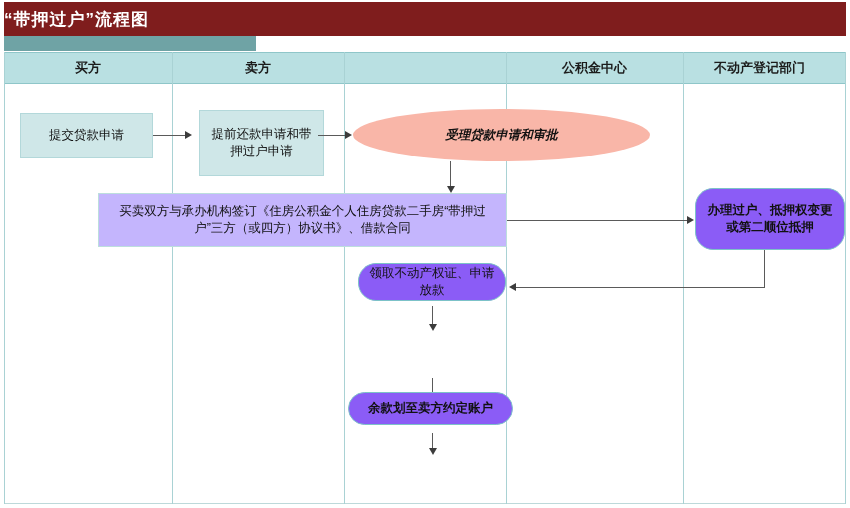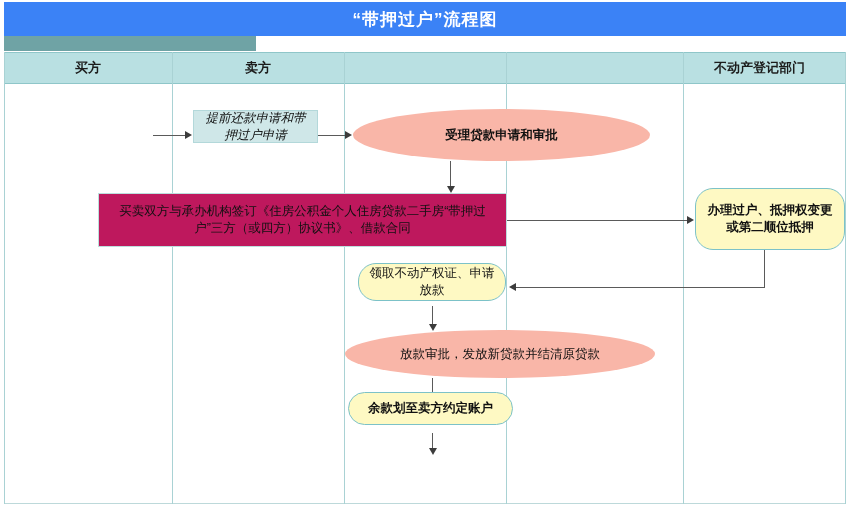--- a/index.html
+++ b/index.html
@@ -18,24 +18,23 @@
     overflow: hidden;
   }
 
   
   .banner {
     position: absolute;
     left: 4px;
     top: 2px;
     width: 842px;
     height: 34px;
-    background: #3b82f6;
+    background: #7f1d1d;
     display: flex;
     align-items: center;
-    justify-content: center;
     box-sizing: border-box;
   }
   .banner-tail {
     position: absolute;
     left: 4px;
     top: 36px;
     width: 252px;
     height: 15px;
     background: #6fa3a5;
   }
@@ -115,31 +114,32 @@
     font-size: 12.5px;
     color: #111111;
     line-height: 1.35;
     padding: 2px 6px;
   }
   .node-rect {
     background: #cfe7e8;
     border: 1px solid #b3d8da;
   }
   .node-rect-wide {
-    background: #be185d;
+    background: #c4b5fd;
     border: 1px solid #bcdedd;
   }
   .node-round {
-    background: #fef9c3;
+    background: #8b5cf6;
     border: 1px solid #7cc2c8;
     border-radius: 18px;
   }
   .node-ellipse {
     background: #f9b6a8;
     border-radius: 50%;
+    font-style: italic;
   }
   .bold {
     font-weight: bold;
   }
 
   
   .line-h {
     position: absolute;
     height: 1px;
     background: #5a5a5a;
@@ -176,36 +176,38 @@
 <div id="root">
 
   <div class="banner">
     <span class="banner-title">“带押过户”流程图</span>
   </div>
   <div class="banner-tail"></div>
 
   <div class="lane-header">
     <div class="lane-header-cell" style="left:0px;width:168px;">买方</div>
     <div class="lane-header-cell" style="left:168px;width:172px;">卖方</div>
+    <div class="lane-header-cell" style="left:502px;width:177px;">公积金中心</div>
     <div class="lane-header-cell" style="left:656px;width:163px;padding-left:36px;">不动产登记部门</div>
   </div>
 
   <div class="lane-body"></div>
   <div class="lane-edge-left"></div>
   <div class="lane-vline" style="left:172px;"></div>
   <div class="lane-vline" style="left:344px;"></div>
   <div class="lane-vline" style="left:506px;"></div>
   <div class="lane-vline" style="left:683px;"></div>
   <div class="lane-edge-right"></div>
 
+  <div class="node node-rect" style="left:20px;top:113px;width:133px;height:45px;">提交贷款申请</div>
 
   <div class="line-h" style="left:153px;top:135px;width:32px;"></div>
   <div class="arrow arrow-right" style="left:185px;top:131px;"></div>
 
-  <div class="node node-rect" style="left:193px;top:110px;width:125px;height:33px;font-style:italic;">提前还款申请和带押过户申请</div>
+  <div class="node node-rect" style="left:199px;top:110px;width:125px;height:66px;">提前还款申请和带押过户申请</div>
 
   <div class="line-h" style="left:318px;top:135px;width:27px;"></div>
   <div class="arrow arrow-right" style="left:345px;top:131px;"></div>
 
   <div class="node node-ellipse bold" style="left:353px;top:109px;width:297px;height:52px;">受理贷款申请和审批</div>
 
   <div class="line-v" style="left:450px;top:161px;height:28px;"></div>
   <div class="arrow arrow-down" style="left:447px;top:186px;"></div>
 
   <div class="node node-rect-wide" style="left:98px;top:193px;width:409px;height:54px;">买卖双方与承办机构签订《住房公积金个人住房贷款二手房“带押过户”三方（或四方）协议书》、借款合同</div>
@@ -217,21 +219,20 @@
 
   <div class="line-v" style="left:764px;top:250px;height:37px;"></div>
   <div class="line-h" style="left:516px;top:287px;width:249px;"></div>
   <div class="arrow arrow-left" style="left:509px;top:283px;"></div>
 
   <div class="node node-round" style="left:358px;top:263px;width:148px;height:38px;">领取不动产权证、申请放款</div>
 
   <div class="line-v" style="left:432px;top:306px;height:21px;"></div>
   <div class="arrow arrow-down" style="left:429px;top:324px;"></div>
 
-  <div class="node node-ellipse" style="left:345px;top:330px;width:310px;height:48px;">放款审批，发放新贷款并结清原贷款</div>
 
   <div class="line-v" style="left:432px;top:378px;height:19px;"></div>
   <div class="arrow arrow-down" style="left:429px;top:394px;"></div>
 
   <div class="node node-round bold" style="left:348px;top:392px;width:165px;height:33px;">余款划至卖方约定账户</div>
 
   <div class="line-v" style="left:432px;top:433px;height:18px;"></div>
   <div class="arrow arrow-down" style="left:429px;top:448px;"></div>
 
 

